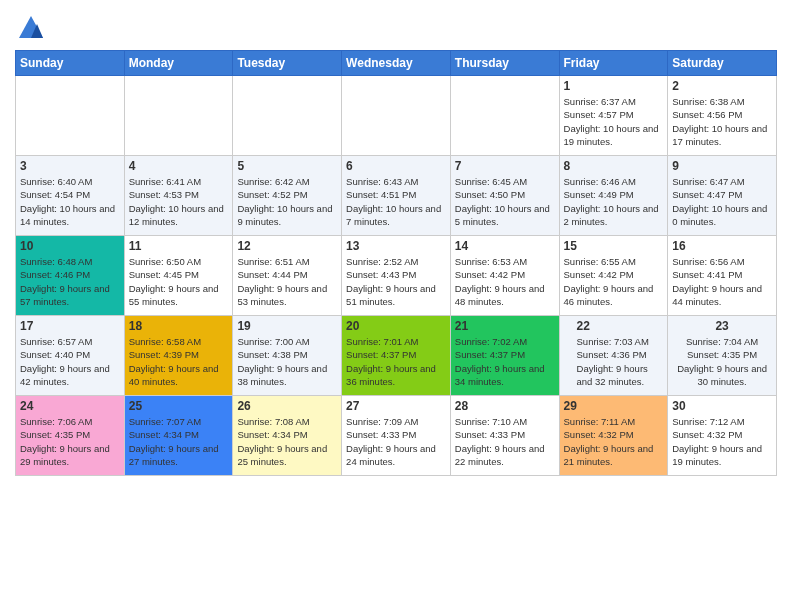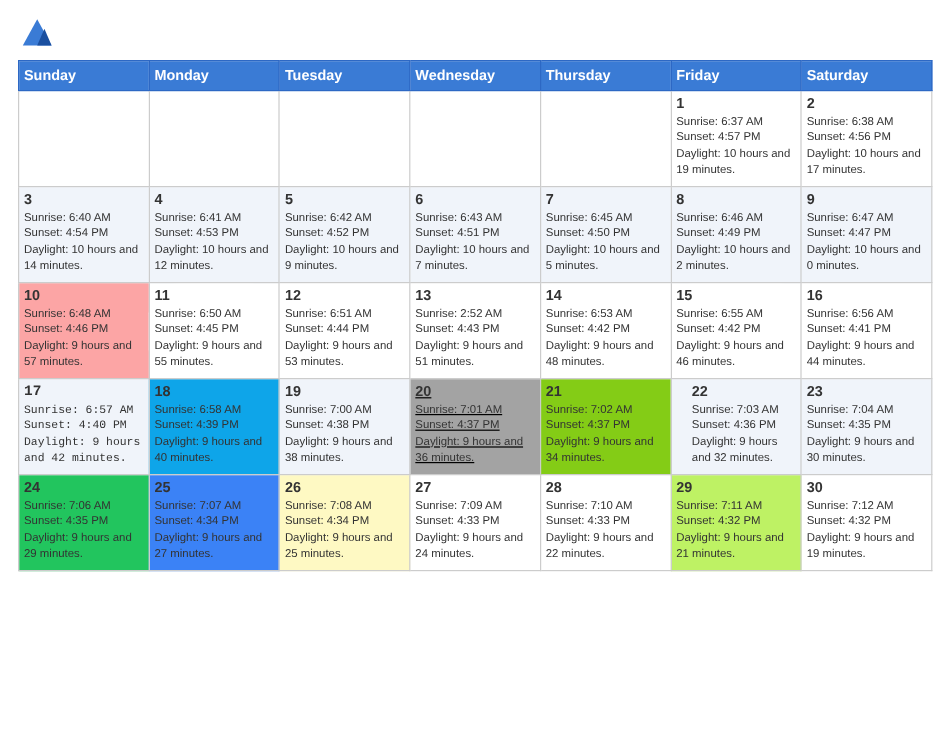--- a/index.html
+++ b/index.html
@@ -193,21 +193,21 @@
 Daylight: 10 hours and 2 minutes.</div>
           </td>
           <td style="background: rgb(240, 244, 250);">
             <span class="day-num">9</span>
             <div class="day-info">Sunrise: 6:47 AM
 Sunset: 4:47 PM
 Daylight: 10 hours and 0 minutes.</div>
           </td>
         </tr>
         <tr>
-          <td style="background: #fca5a5;">
+          <td style="background: #14b8a6;">
             <span class="day-num">10</span>
             <div class="day-info">Sunrise: 6:48 AM
 Sunset: 4:46 PM
 Daylight: 9 hours and 57 minutes.</div>
           </td>
           <td style="background: rgb(255, 255, 255); border-radius: 25px;">
             <span class="day-num">11</span>
             <div class="day-info">Sunrise: 6:50 AM
 Sunset: 4:45 PM
 Daylight: 9 hours and 55 minutes.</div>
@@ -237,65 +237,65 @@
 Daylight: 9 hours and 46 minutes.</div>
           </td>
           <td style="background: rgb(255, 255, 255);">
             <span class="day-num">16</span>
             <div class="day-info">Sunrise: 6:56 AM
 Sunset: 4:41 PM
 Daylight: 9 hours and 44 minutes.</div>
           </td>
         </tr>
         <tr>
-          <td style="background: rgb(240, 244, 250); font-family: Liberation Mono, monospace;">
+          <td style="background: rgb(240, 244, 250);">
             <span class="day-num">17</span>
             <div class="day-info">Sunrise: 6:57 AM
 Sunset: 4:40 PM
 Daylight: 9 hours and 42 minutes.</div>
           </td>
-          <td style="background: #0ea5e9;">
+          <td style="background: #eab308;">
             <span class="day-num">18</span>
             <div class="day-info">Sunrise: 6:58 AM
 Sunset: 4:39 PM
 Daylight: 9 hours and 40 minutes.</div>
           </td>
           <td style="background: rgb(240, 244, 250);">
             <span class="day-num">19</span>
             <div class="day-info">Sunrise: 7:00 AM
 Sunset: 4:38 PM
 Daylight: 9 hours and 38 minutes.</div>
           </td>
-          <td style="background: #a3a3a3; text-decoration: underline;">
+          <td style="background: #84cc16;">
             <span class="day-num">20</span>
             <div class="day-info">Sunrise: 7:01 AM
 Sunset: 4:37 PM
 Daylight: 9 hours and 36 minutes.</div>
           </td>
-          <td style="background: #84cc16;">
+          <td style="background: #22c55e;">
             <span class="day-num">21</span>
             <div class="day-info">Sunrise: 7:02 AM
 Sunset: 4:37 PM
 Daylight: 9 hours and 34 minutes.</div>
           </td>
           <td style="background: rgb(240, 244, 250); padding-left: 17px;">
             <span class="day-num">22</span>
             <div class="day-info">Sunrise: 7:03 AM
 Sunset: 4:36 PM
 Daylight: 9 hours and 32 minutes.</div>
           </td>
-          <td style="background: rgb(240, 244, 250);">
+          <td style="background: rgb(240, 244, 250); text-align: center;">
             <span class="day-num">23</span>
             <div class="day-info">Sunrise: 7:04 AM
 Sunset: 4:35 PM
 Daylight: 9 hours and 30 minutes.</div>
           </td>
         </tr>
         <tr>
-          <td style="background: #22c55e; margin-left: 20px;">
+          <td style="background: #f9a8d4; margin-left: 20px;">
             <span class="day-num">24</span>
             <div class="day-info">Sunrise: 7:06 AM
 Sunset: 4:35 PM
 Daylight: 9 hours and 29 minutes.</div>
           </td>
           <td style="background: #3b82f6;">
             <span class="day-num">25</span>
             <div class="day-info">Sunrise: 7:07 AM
 Sunset: 4:34 PM
 Daylight: 9 hours and 27 minutes.</div>
@@ -311,21 +311,21 @@
             <div class="day-info">Sunrise: 7:09 AM
 Sunset: 4:33 PM
 Daylight: 9 hours and 24 minutes.</div>
           </td>
           <td style="background: rgb(255, 255, 255); margin-left: 46px;">
             <span class="day-num">28</span>
             <div class="day-info">Sunrise: 7:10 AM
 Sunset: 4:33 PM
 Daylight: 9 hours and 22 minutes.</div>
           </td>
-          <td style="background: #bef264; margin-top: 12px;">
+          <td style="background: #fdba74; margin-top: 12px;">
             <span class="day-num">29</span>
             <div class="day-info">Sunrise: 7:11 AM
 Sunset: 4:32 PM
 Daylight: 9 hours and 21 minutes.</div>
           </td>
           <td style="background: rgb(255, 255, 255);">
             <span class="day-num">30</span>
             <div class="day-info">Sunrise: 7:12 AM
 Sunset: 4:32 PM
 Daylight: 9 hours and 19 minutes.</div>

